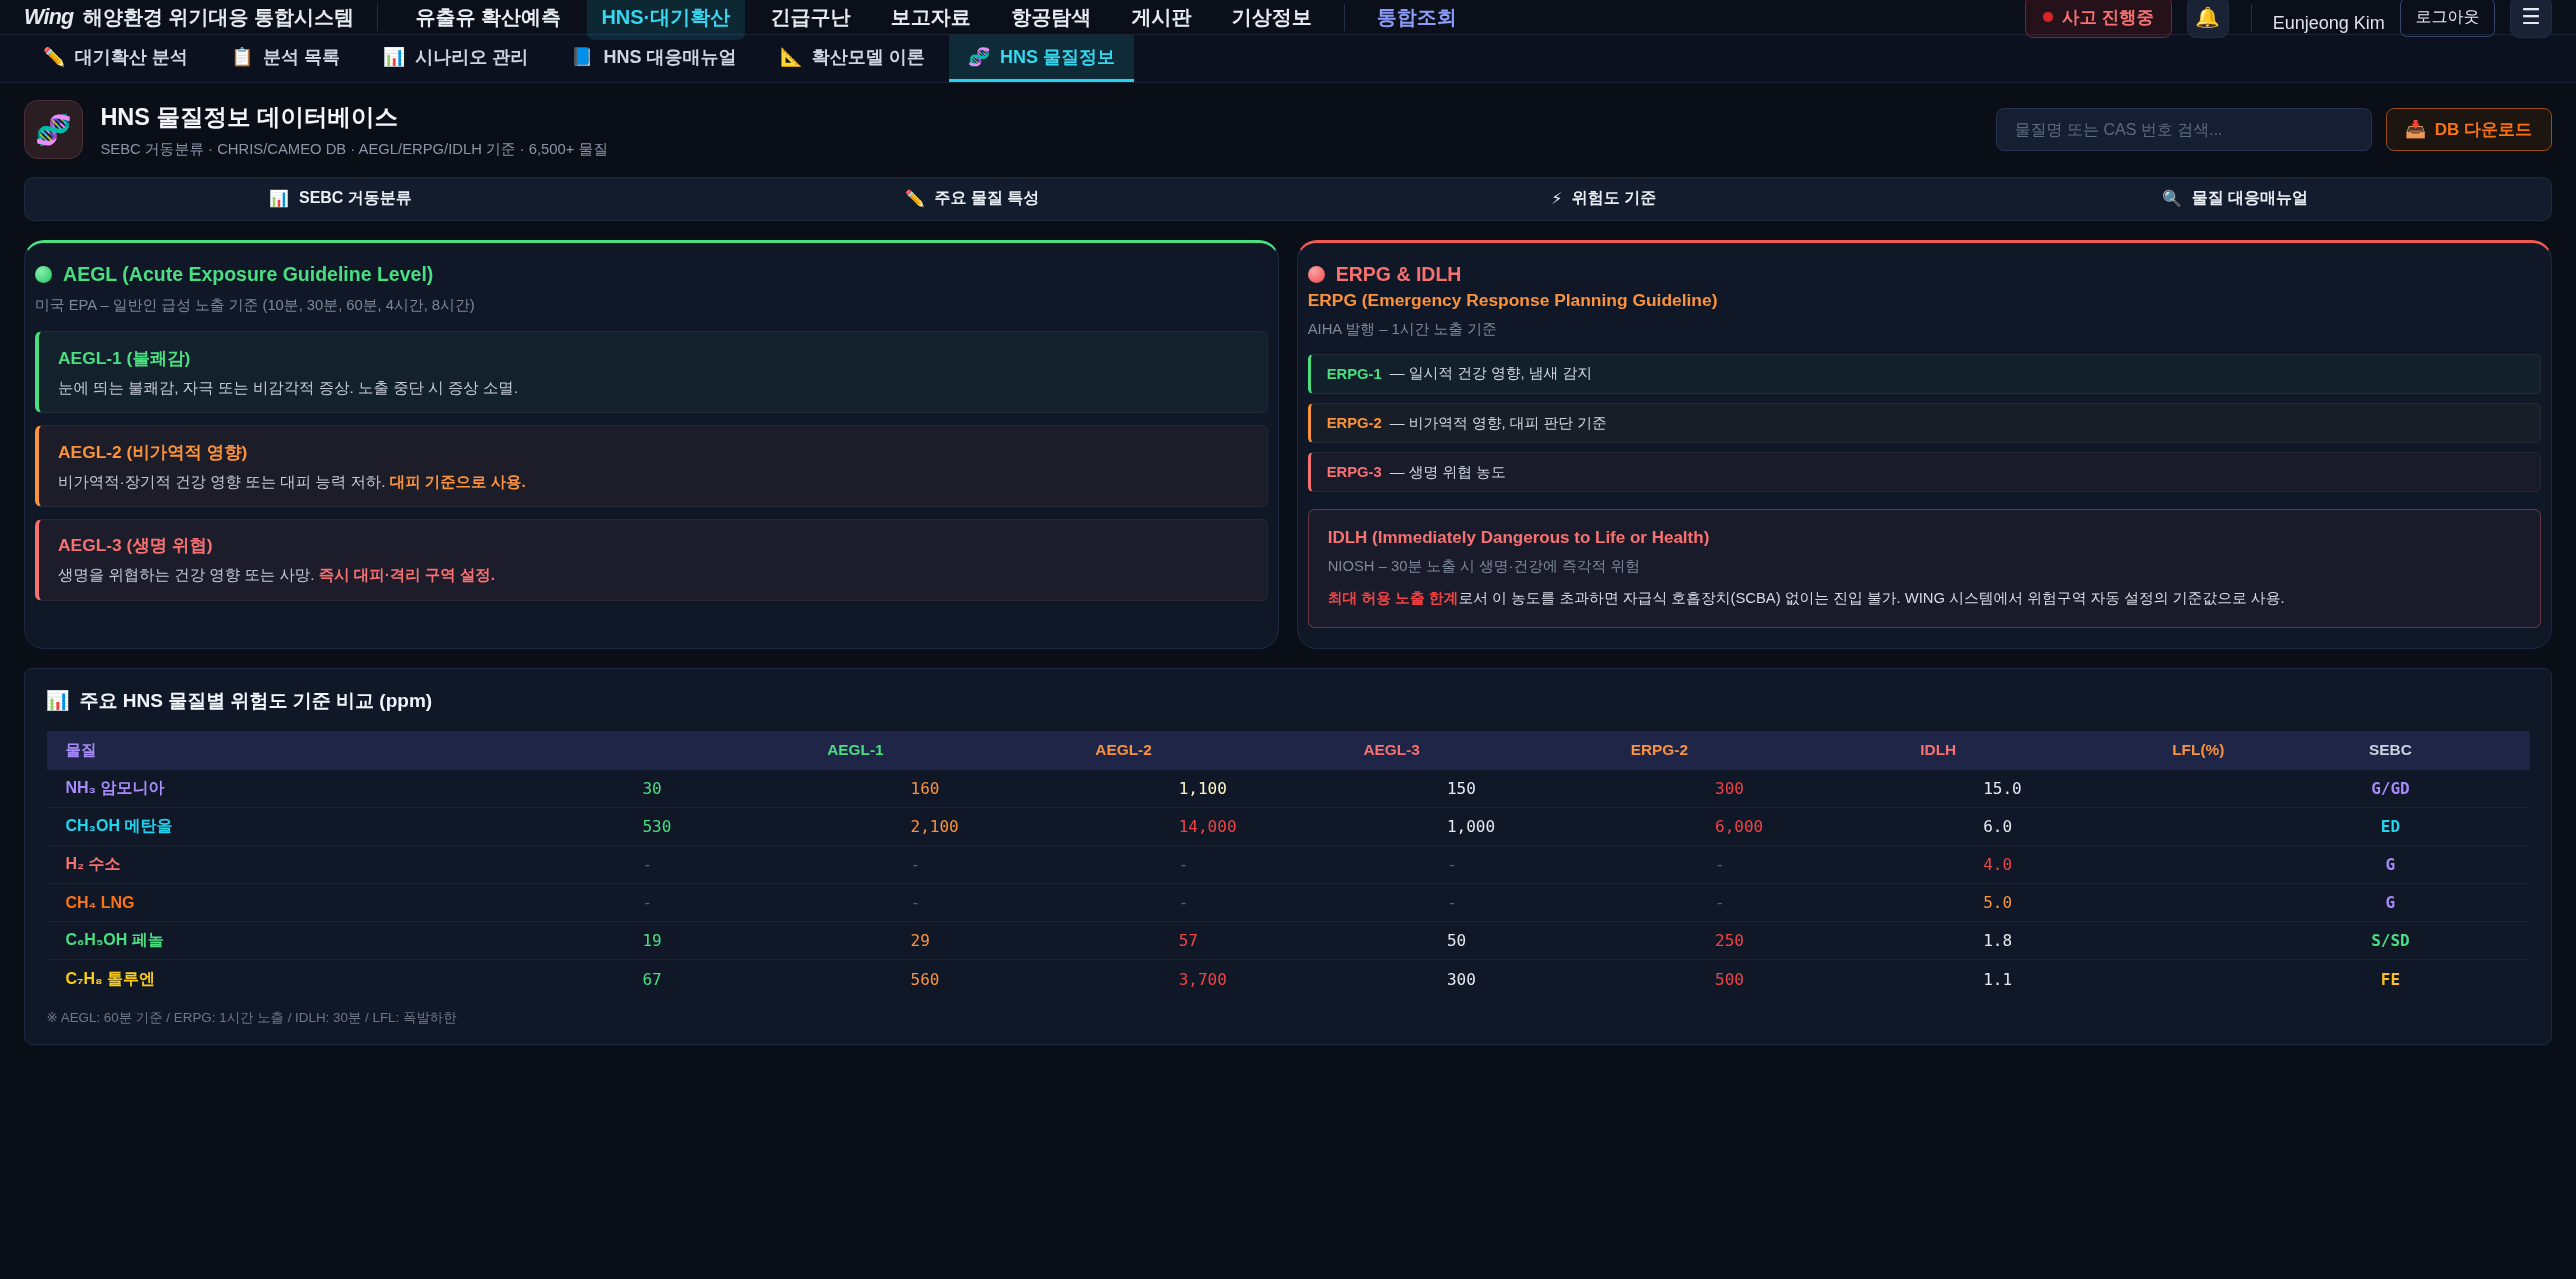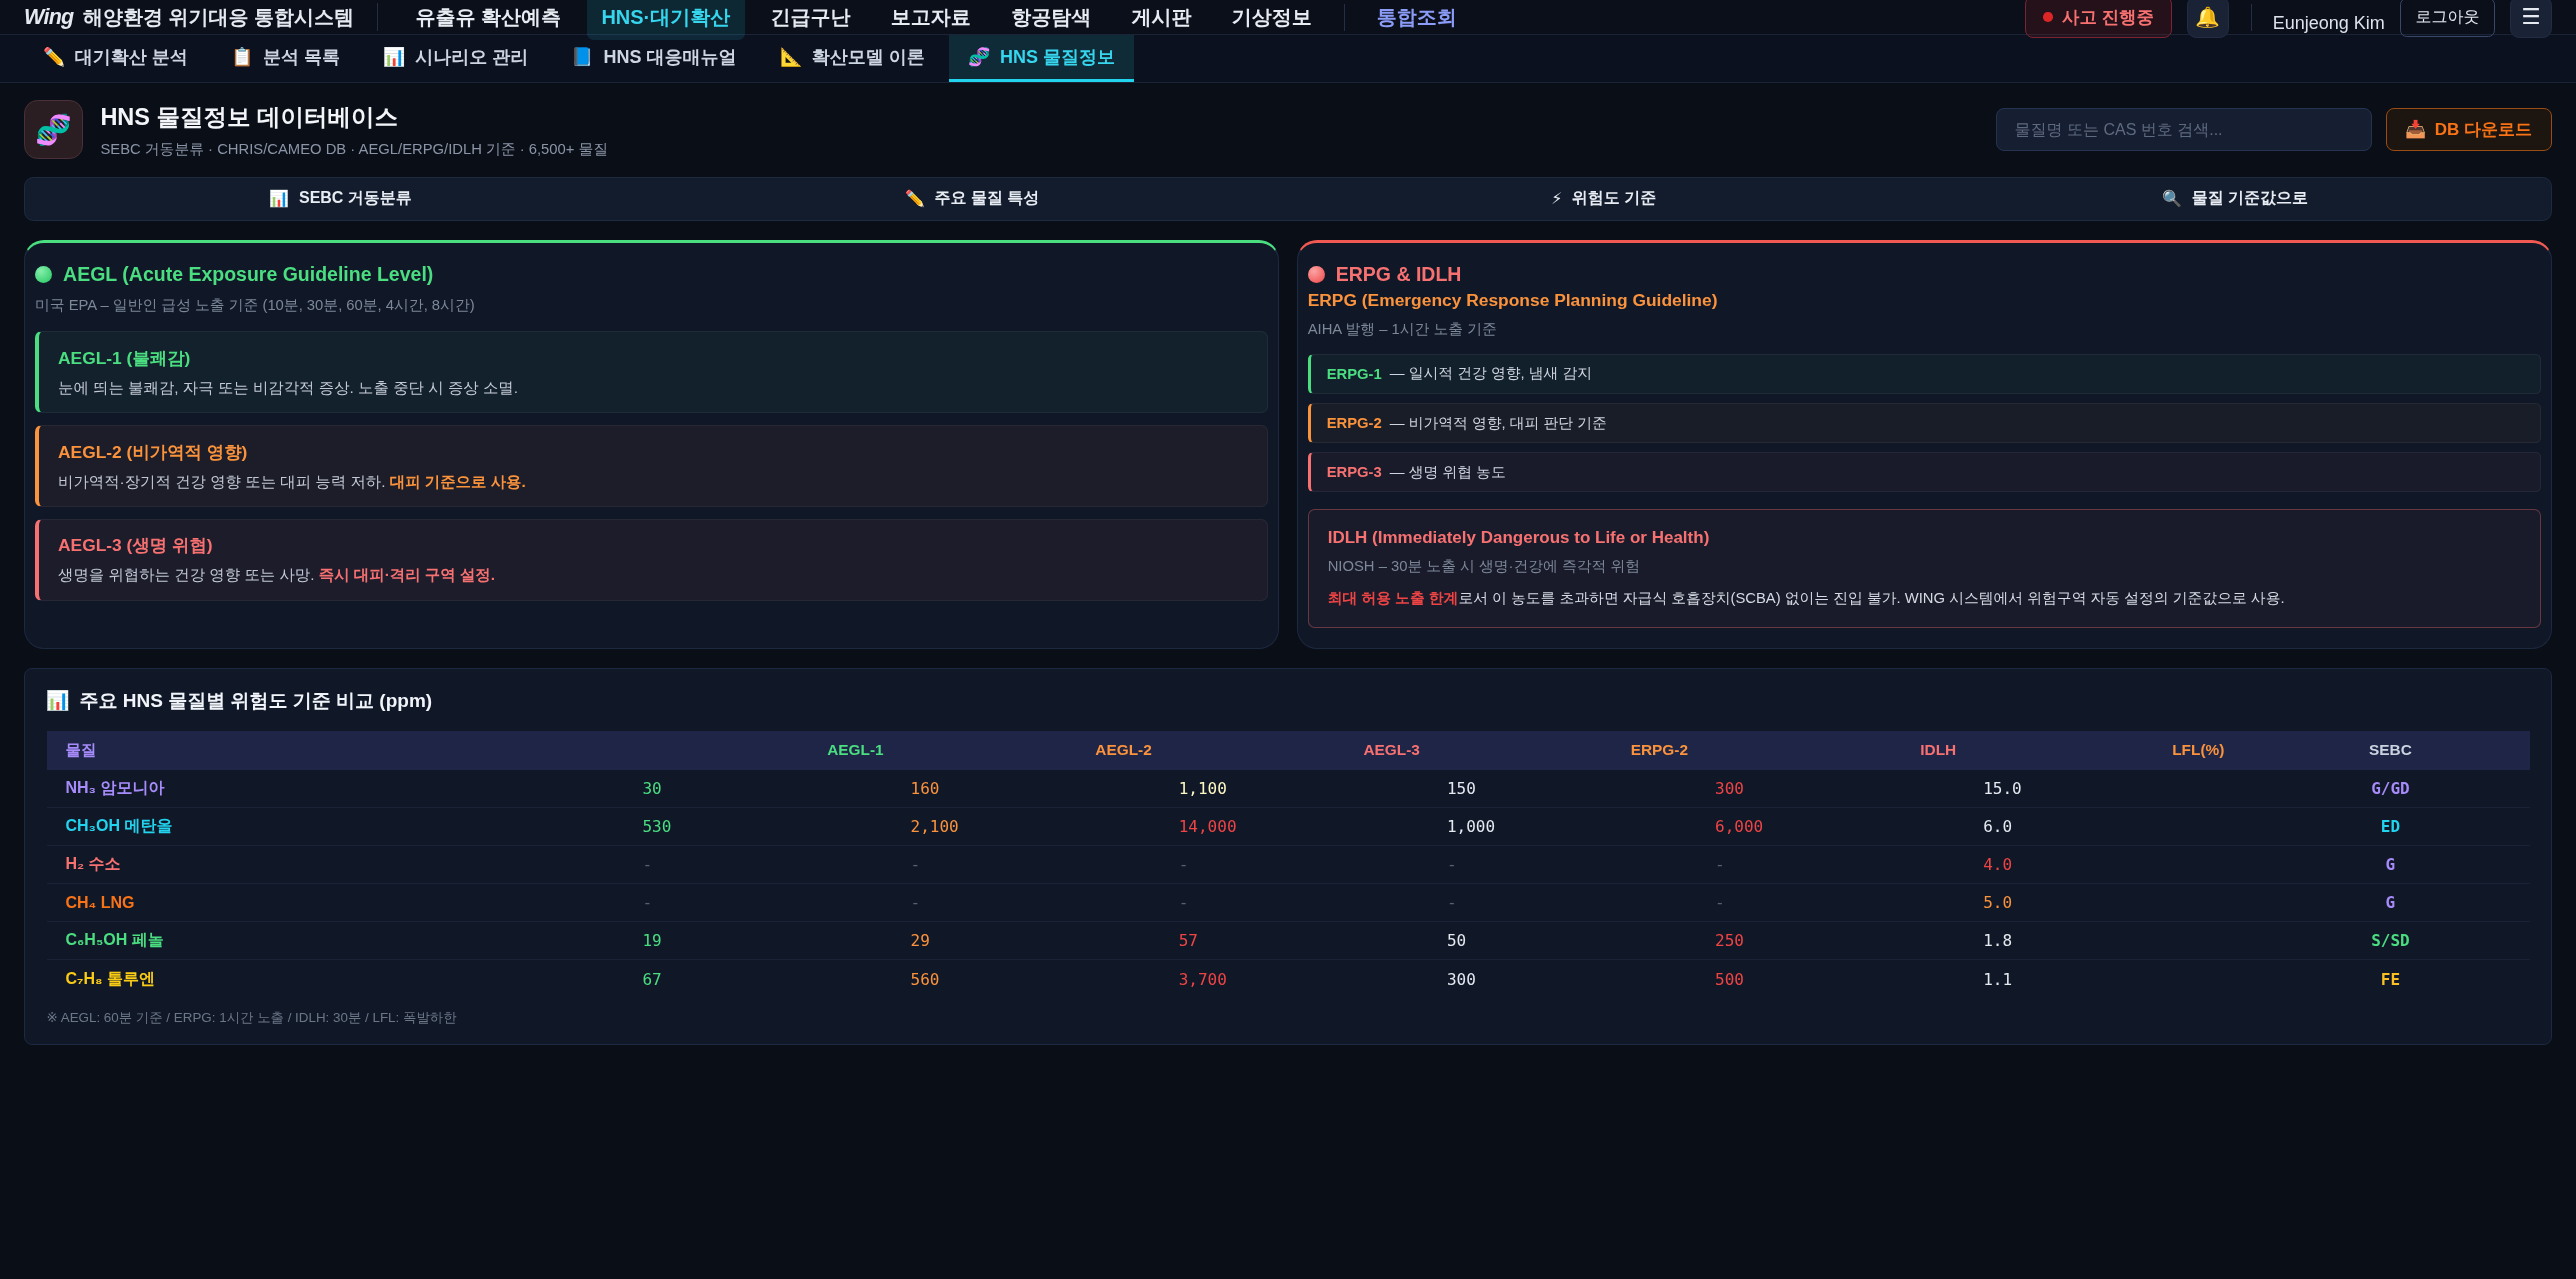--- a/index.html
+++ b/index.html
@@ -178,21 +178,21 @@
   <div class="section-nav-item">
     <span class="sn-icon">✏️</span>
     <span>주요 물질 특성</span>
   </div>
   <div class="section-nav-item">
     <span class="sn-icon">⚡</span>
     <span>위험도 기준</span>
   </div>
   <div class="section-nav-item">
     <span class="sn-icon">🔍</span>
-    <span>물질 기준값으로</span>
+    <span>물질 대응매뉴얼</span>
   </div>
 </div>
 
 <div class="panels">
 
   <div class="panel green-top">
     <div class="panel-head">
       <span class="dot green"></span>
       <span class="panel-title green">AEGL (Acute Exposure Guideline Level)</span>
     </div>

